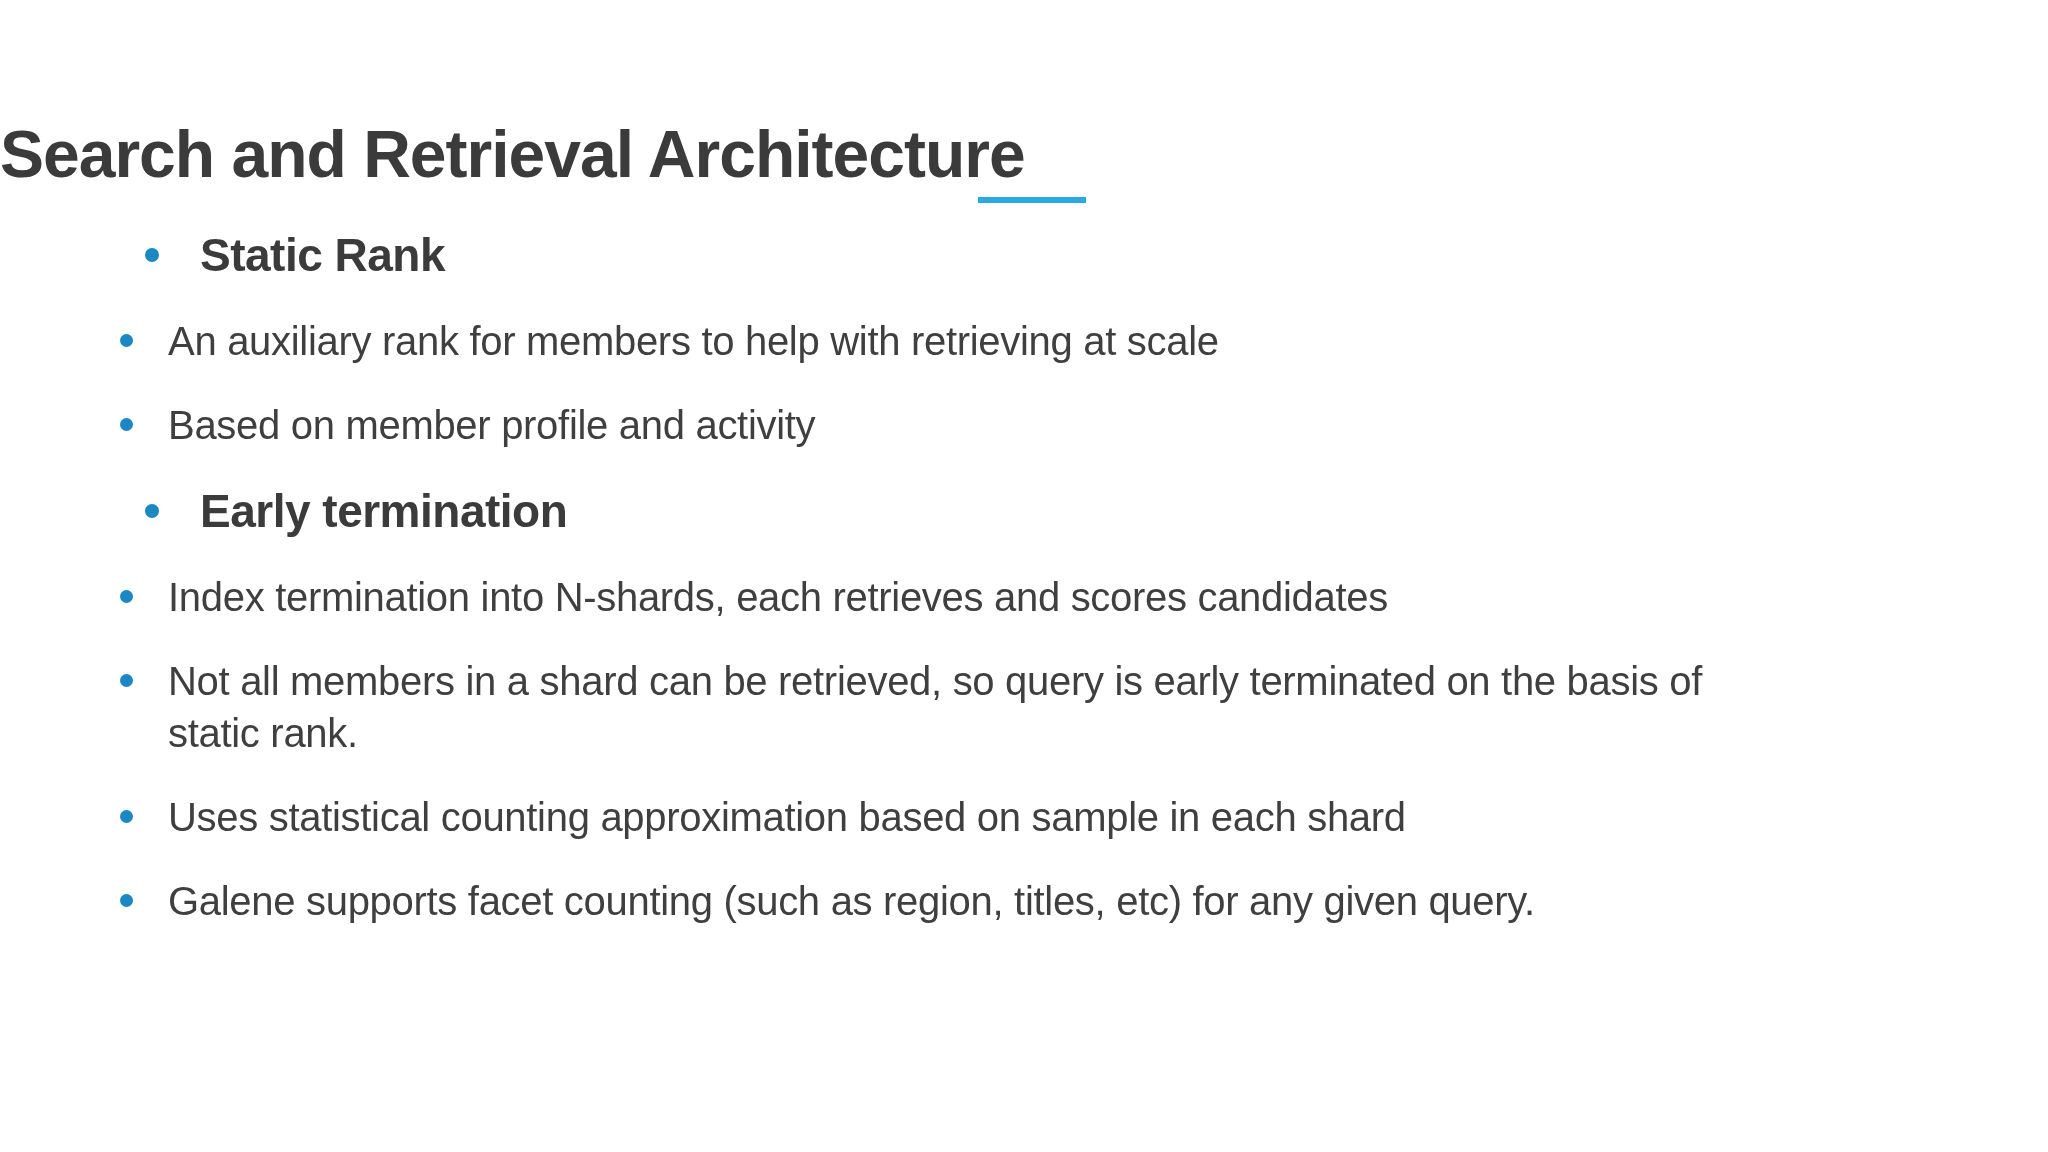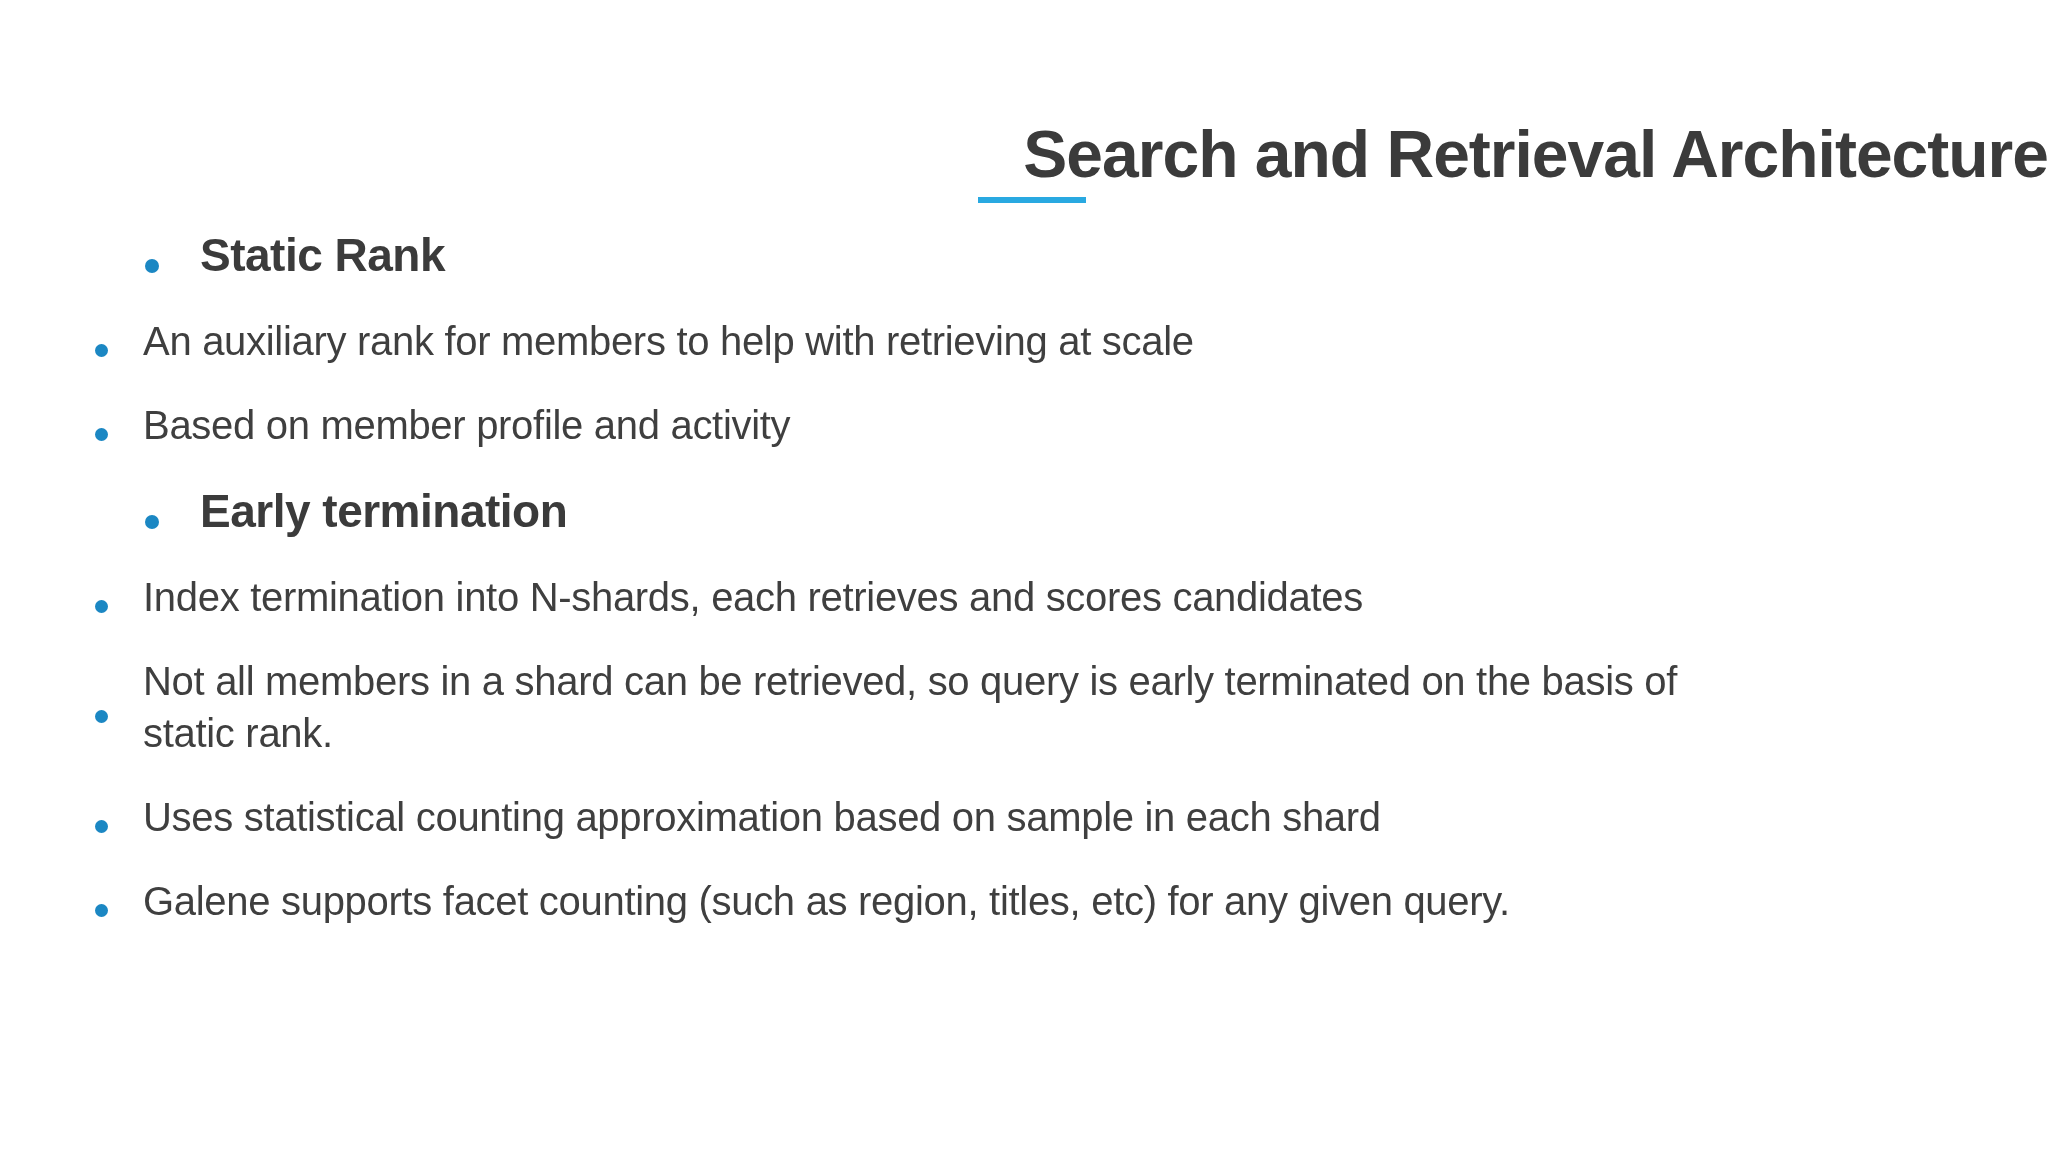--- a/index.html
+++ b/index.html
@@ -17,21 +17,21 @@
   }
   .slide {
     position: absolute;
     inset: 0;
   }
   .slide-title {
     position: absolute;
     top: 62px;
     left: 0;
     width: 100%;
-    text-align: right;
+    text-align: left;
     font-size: 66px;
     line-height: 96px;
     font-weight: 700;
     letter-spacing: -1px;
     color: var(--heading, #3b3b3b);
   }
   .title-underline {
     position: absolute;
     top: 197px;
     left: calc(50% - 46px);
@@ -40,33 +40,33 @@
     background: var(--accent, #29a9e1);
   }
   .content {
     position: absolute;
     top: 227px;
     left: 0;
     right: 0;
   }
   .row {
     display: flex;
-    align-items: center;
+    align-items: flex-start;
     margin-bottom: 32px;
   }
   .row.l1 {
     padding-left: 145px;
     font-size: 46px;
     line-height: 56px;
     font-weight: 700;
     color: var(--heading, #3b3b3b);
     letter-spacing: -0.5px;
   }
   .row.l2 {
-    padding-left: 95px;
+    padding-left: 120px;
     font-size: 40px;
     line-height: 52px;
     font-weight: 400;
     letter-spacing: -0.3px;
     color: var(--text, #3f3f3f);
   }
   .dot {
     flex: 0 0 auto;
     border-radius: 50%;
     background: var(--bullet, #1b87c3);

